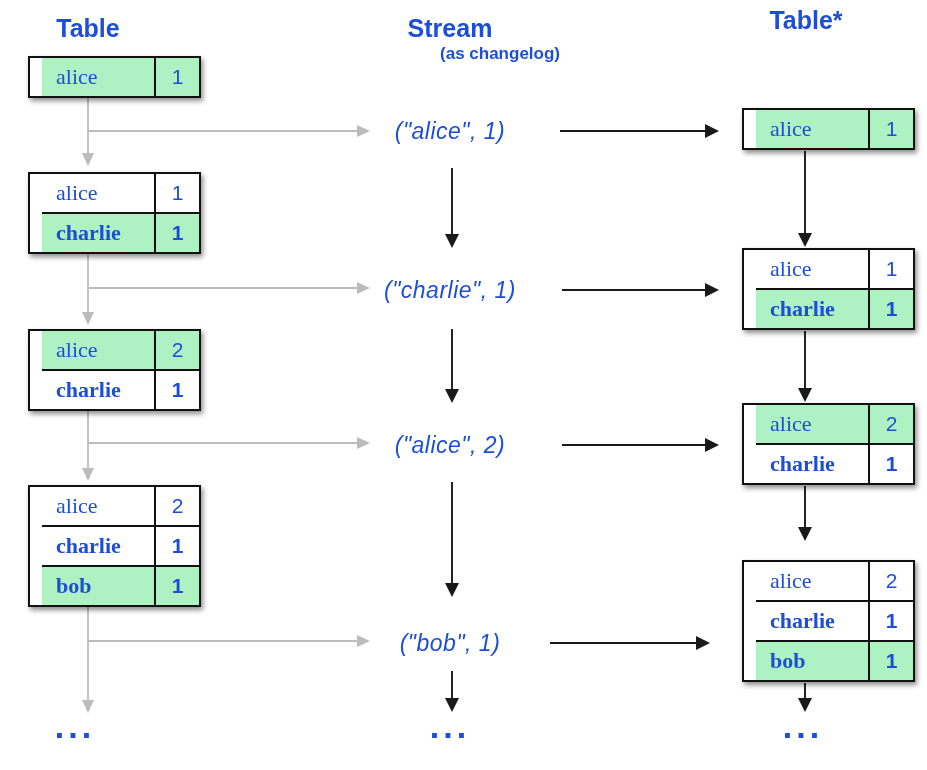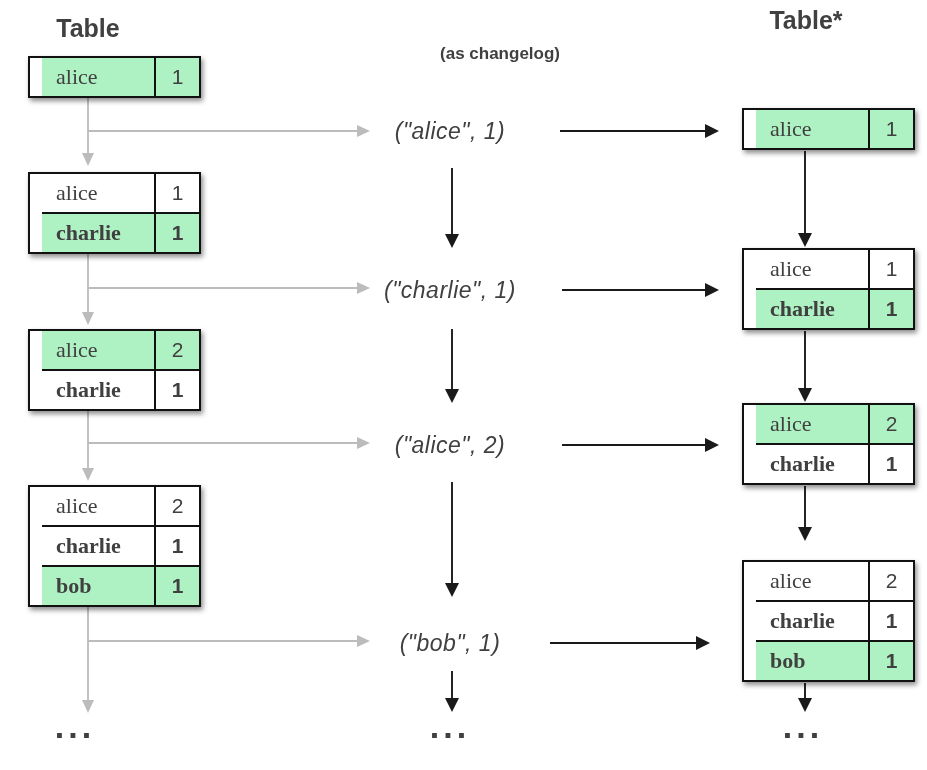--- a/index.html
+++ b/index.html
@@ -1,18 +1,18 @@
 <!DOCTYPE html>
 <html style="--highlight_green: #aef2c3; --table_border: #111111; --arrow_gray: #bcbcbc; --arrow_black: #1a1a1a;"><head>
 <meta charset="utf-8">
 <style>
   html,body{margin:0;padding:0;background:#ffffff;}
   #canvas{
     position:relative;width:927px;height:770px;background:#ffffff;overflow:hidden;
-    font-family:"Liberation Sans",sans-serif;color:#404040;
+    font-family:"Liberation Sans",sans-serif;color:#1d4ed8;
   }
   #arrow-layer{position:absolute;left:0;top:0;width:927px;height:770px;}
   .aline-gray{stroke:var(--arrow_gray,#bcbcbc);stroke-width:1.8;fill:none;}
   .ahead-gray{fill:var(--arrow_gray,#bcbcbc);stroke:none;}
   .aline-black{stroke:var(--arrow_black,#1a1a1a);stroke-width:1.9;fill:none;}
   .ahead-black{fill:var(--arrow_black,#1a1a1a);stroke:none;}
 
   .col-heading{
     position:absolute;text-align:center;font-weight:bold;font-size:25px;line-height:28px;
   }
@@ -106,20 +106,21 @@
       <line class="aline-black" x1="562" y1="290" x2="705" y2="290"></line>
       <polygon class="ahead-black" points="705,283 705,297 719,290"></polygon>
       <line class="aline-black" x1="562" y1="445" x2="705" y2="445"></line>
       <polygon class="ahead-black" points="705,438 705,452 719,445"></polygon>
       <line class="aline-black" x1="550" y1="643" x2="696" y2="643"></line>
       <polygon class="ahead-black" points="696,636 696,650 710,643"></polygon>
     </g>
   </svg>
 
   <div class="col-heading" style="left:8px;top:14px;width:160px;">Table</div>
+  <div class="col-heading" style="left:340px;top:14px;width:220px;">Stream</div>
   <div class="col-subheading" style="left:340px;top:44px;width:220px;">(as changelog)</div>
   <div class="col-heading" style="left:706px;top:6px;width:200px;">Table*</div>
 
   <div class="dtable" style="left:28px;top:56px;">
     <div class="drow" data-hl="true">
       <div class="cell-key">alice</div>
       <div class="cell-val">1</div>
     </div>
   </div>
 

